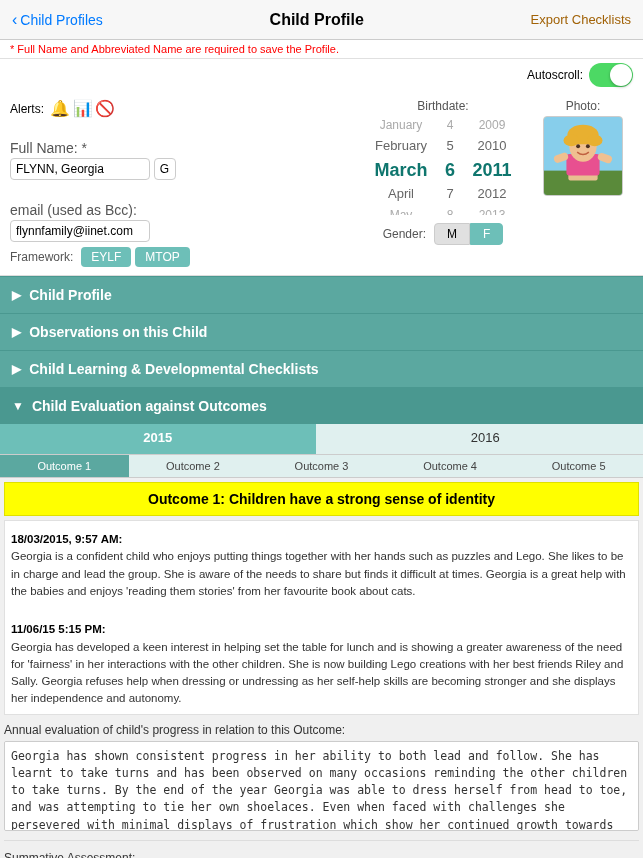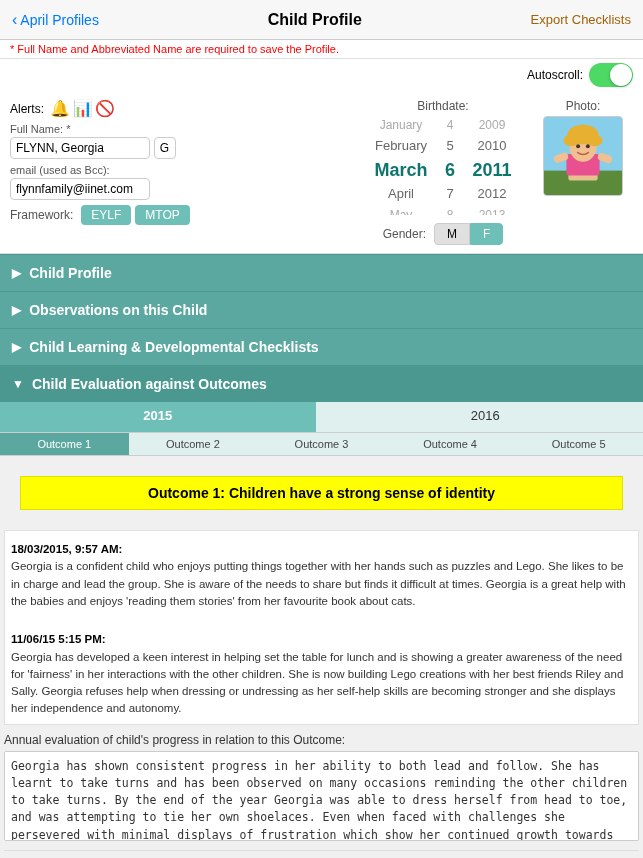--- a/index.html
+++ b/index.html
@@ -81,23 +81,23 @@
     }
     .alerts-icons {
       display: flex;
       gap: 3px;
     }
     .alert-icon {
       font-size: 16px;
     }
 
     .field-label {
-      font-size: 11px;
+      font-size: 14px;
       color: #555;
-      margin-top: 5px;
+      margin-top: 22px;
     }
     .field-input {
       border: 1px solid #ccc;
       border-radius: 4px;
       padding: 3px 5px;
       font-size: 12px;
       width: 140px;
       background: #fff;
       margin-top: 2px;
     }
@@ -298,21 +298,21 @@
 
     
     .outcome-title {
       background: #ffff00;
       text-align: center;
       padding: 8px;
       font-size: 14px;
       font-weight: bold;
       color: #000;
       border: 1px solid #e0e000;
-      margin: 20px;
+      margin: 4px;
     }
 
     
     .observations-text {
       margin: 4px;
       padding: 6px;
       font-size: 11.5px;
       line-height: 1.5;
       color: #222;
       border: 1px solid #e0e0e0;
@@ -366,21 +366,21 @@
       background: #ddd;
       margin: 6px 4px;
     }
   </style>
 </head>
 <body>
 
 <div class="nav-bar">
   <div class="nav-back">
     <span class="nav-back-chevron">‹</span>
-    <span>April Profiles</span>
+    <span>Child Profiles</span>
   </div>
   <div class="nav-title">Child Profile</div>
   <div class="nav-right">Export Checklists</div>
 </div>
 
 <div class="alert-bar">
   <span>* Full Name and Abbreviated Name are required to save the Profile.</span>
 </div>
 
 <div class="autoscroll-row">

